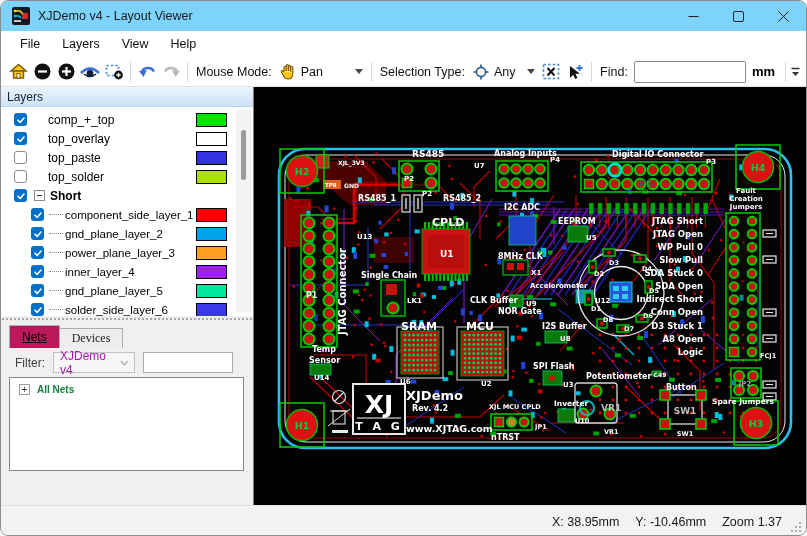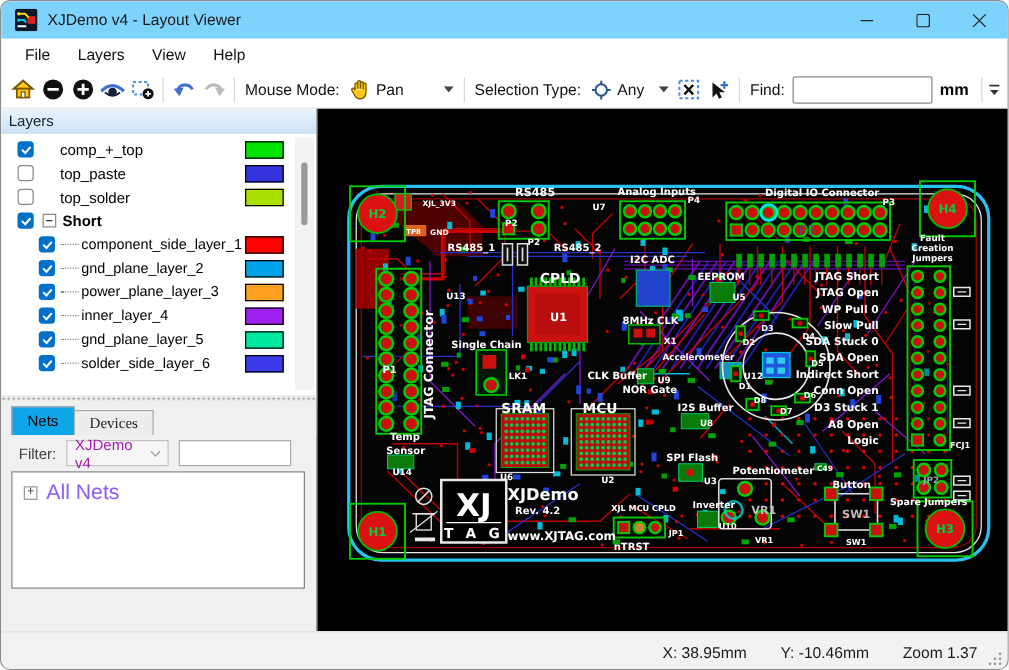--- a/index.html
+++ b/index.html
@@ -55,37 +55,37 @@
   .lrow.group .llabel{ margin-left:5px; font-weight:bold; font-size:12px; }
   .lrow.child .llabel{ margin-left:2px; }
   .swatch{ width:31px; height:14px; border:1px solid #000; margin-left:auto; margin-right:26px; flex:0 0 auto; }
   .vscroll{ position:absolute; right:2px; top:3px; width:15px; height:202px; background:#F2F2F2; }
   .vthumb{ position:absolute; left:5px; width:5px; top:20px; height:50px; background:#9A9A9A; border-radius:2.5px; }
   .splitter{ height:5px; background-color:#EDEDED;
     background-image:radial-gradient(#A9A9A9 35%, transparent 40%);
     background-size:4px 4px; background-repeat:repeat-x; background-position:center; }
   .tabsrow{ height:27px; display:flex; align-items:flex-end; padding-left:8px; background:#F0F0F0; }
   .tab{ font-size:12px; border:1px solid #ACACAC; border-bottom:none; padding:0 12px; display:flex; align-items:center; }
-  .tab.active{ height:23px; background:#0ea5e9; z-index:1; }
+  .tab.active{ height:23px; background:#be185d; z-index:1;text-decoration:underline; }
   .tab.inactive{ height:20px; background:#EDEDED; color:#222; border-left:none;font-family:Liberation Serif, serif; }
   .filter-row{ height:29px; display:flex; align-items:center; padding-left:14px; gap:8px; }
   .flabel{ font-size:12px; color:#404040; }
   .fcombo{ width:82px; height:21px; border:1px solid #C2C2C2; background:#F6F6F6; color:#a21caf;
     font-size:12px; display:flex; align-items:center; padding:0 5px 0 6px; }
   .finput{ width:90px; height:21px; border:1px solid #ABABAB; background:#FFF; font-size:12px;
     font-family:"Liberation Sans",sans-serif; outline:none; padding:0 4px; }
   .treebox{ margin-left:8px; width:235px; height:94px; background:#FFF; border:1px solid #83878C; }
   .tree-item{ display:flex; align-items:center; margin:6px 0 0 9px; }
   .plusbox{ width:11px; height:11px; border:1px solid #9B9B9B; display:flex; align-items:center;
     justify-content:center; font-size:10px; line-height:0; color:#333; }
-  .tree-label{ font-size:17px; margin-left:7px; color:#8b5cf6; }
+  .tree-label{ font-size:10px; margin-left:7px; color:#15803d;font-weight:bold; }
   .canvas-area{ flex:1; background:#000; position:relative; }
   
   .statusbar{ height:32px; background:#F2F2F2; border-top:1px solid #E0E0E0; display:flex;
-    align-items:center; justify-content:flex-end; gap:27px; padding-right:24px; font-size:12.5px;
+    align-items:center; justify-content:flex-end; gap:16px; padding-right:24px; font-size:12.5px;
     color:#1A1A1A; position:relative; }
   svg text{ font-family:"DejaVu Sans", sans-serif; }
 </style>
 </head>
 <body>
 
 <div class="window">
 
   <div class="titlebar">
     <svg class="app-icon" viewBox="0 0 18 18">
@@ -235,20 +235,29 @@
             <div class="vthumb"></div>
           </div>
       <div class="lrow top">
             <span class="cb on">
               <svg width="10" height="10" viewBox="0 0 10 10">
                 <polyline points="2,5.2 4.2,7.4 8,3" fill="none" stroke="#FFF" stroke-width="1.6" stroke-linecap="round"></polyline>
               </svg>
             </span>
             <span class="llabel">comp_+_top</span>
             <span class="swatch" style="background: rgb(0, 228, 0);"></span>
+          </div>
+          <div class="lrow top">
+            <span class="cb on">
+              <svg width="10" height="10" viewBox="0 0 10 10">
+                <polyline points="2,5.2 4.2,7.4 8,3" fill="none" stroke="#FFF" stroke-width="1.6" stroke-linecap="round"></polyline>
+              </svg>
+            </span>
+            <span class="llabel">top_overlay</span>
+            <span class="swatch" style="background: rgb(255, 255, 255);"></span>
           </div>
           <div class="lrow top">
             <span class="cb off"></span>
             <span class="llabel">top_paste</span>
             <span class="swatch" style="background: rgb(51, 51, 224);"></span>
           </div>
           <div class="lrow top">
             <span class="cb off"></span>
             <span class="llabel">top_solder</span>
             <span class="swatch" style="background: rgb(170, 224, 0);"></span>

